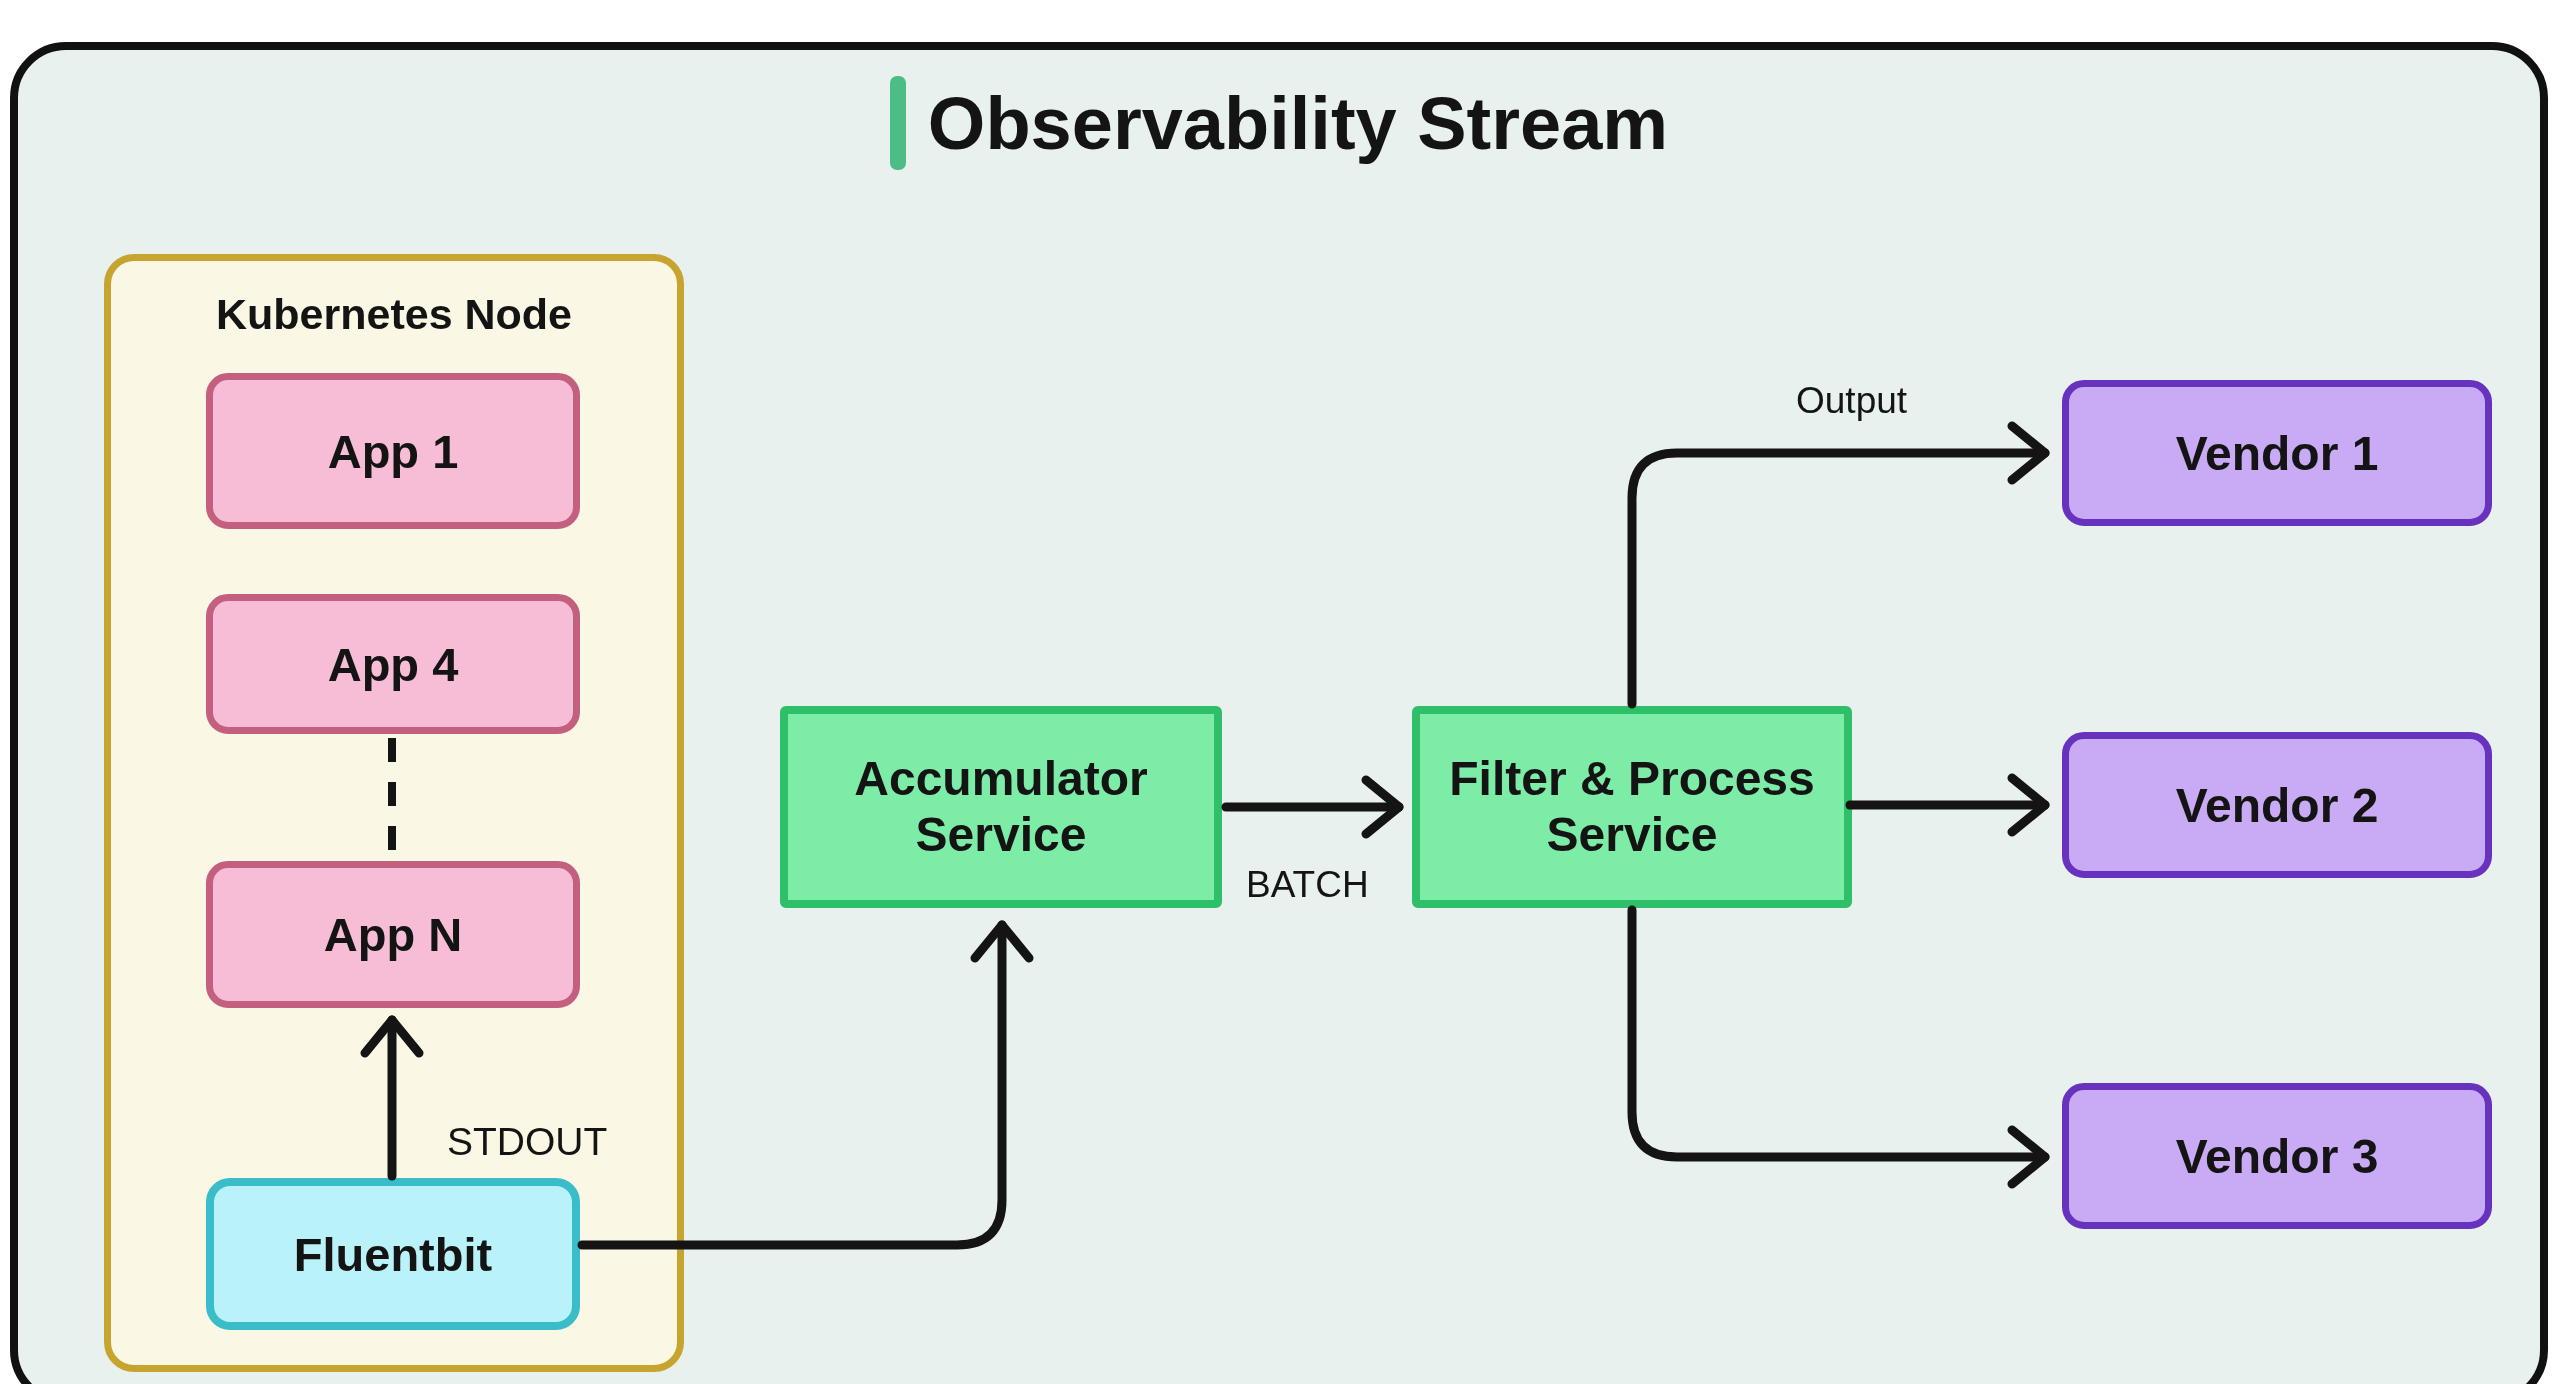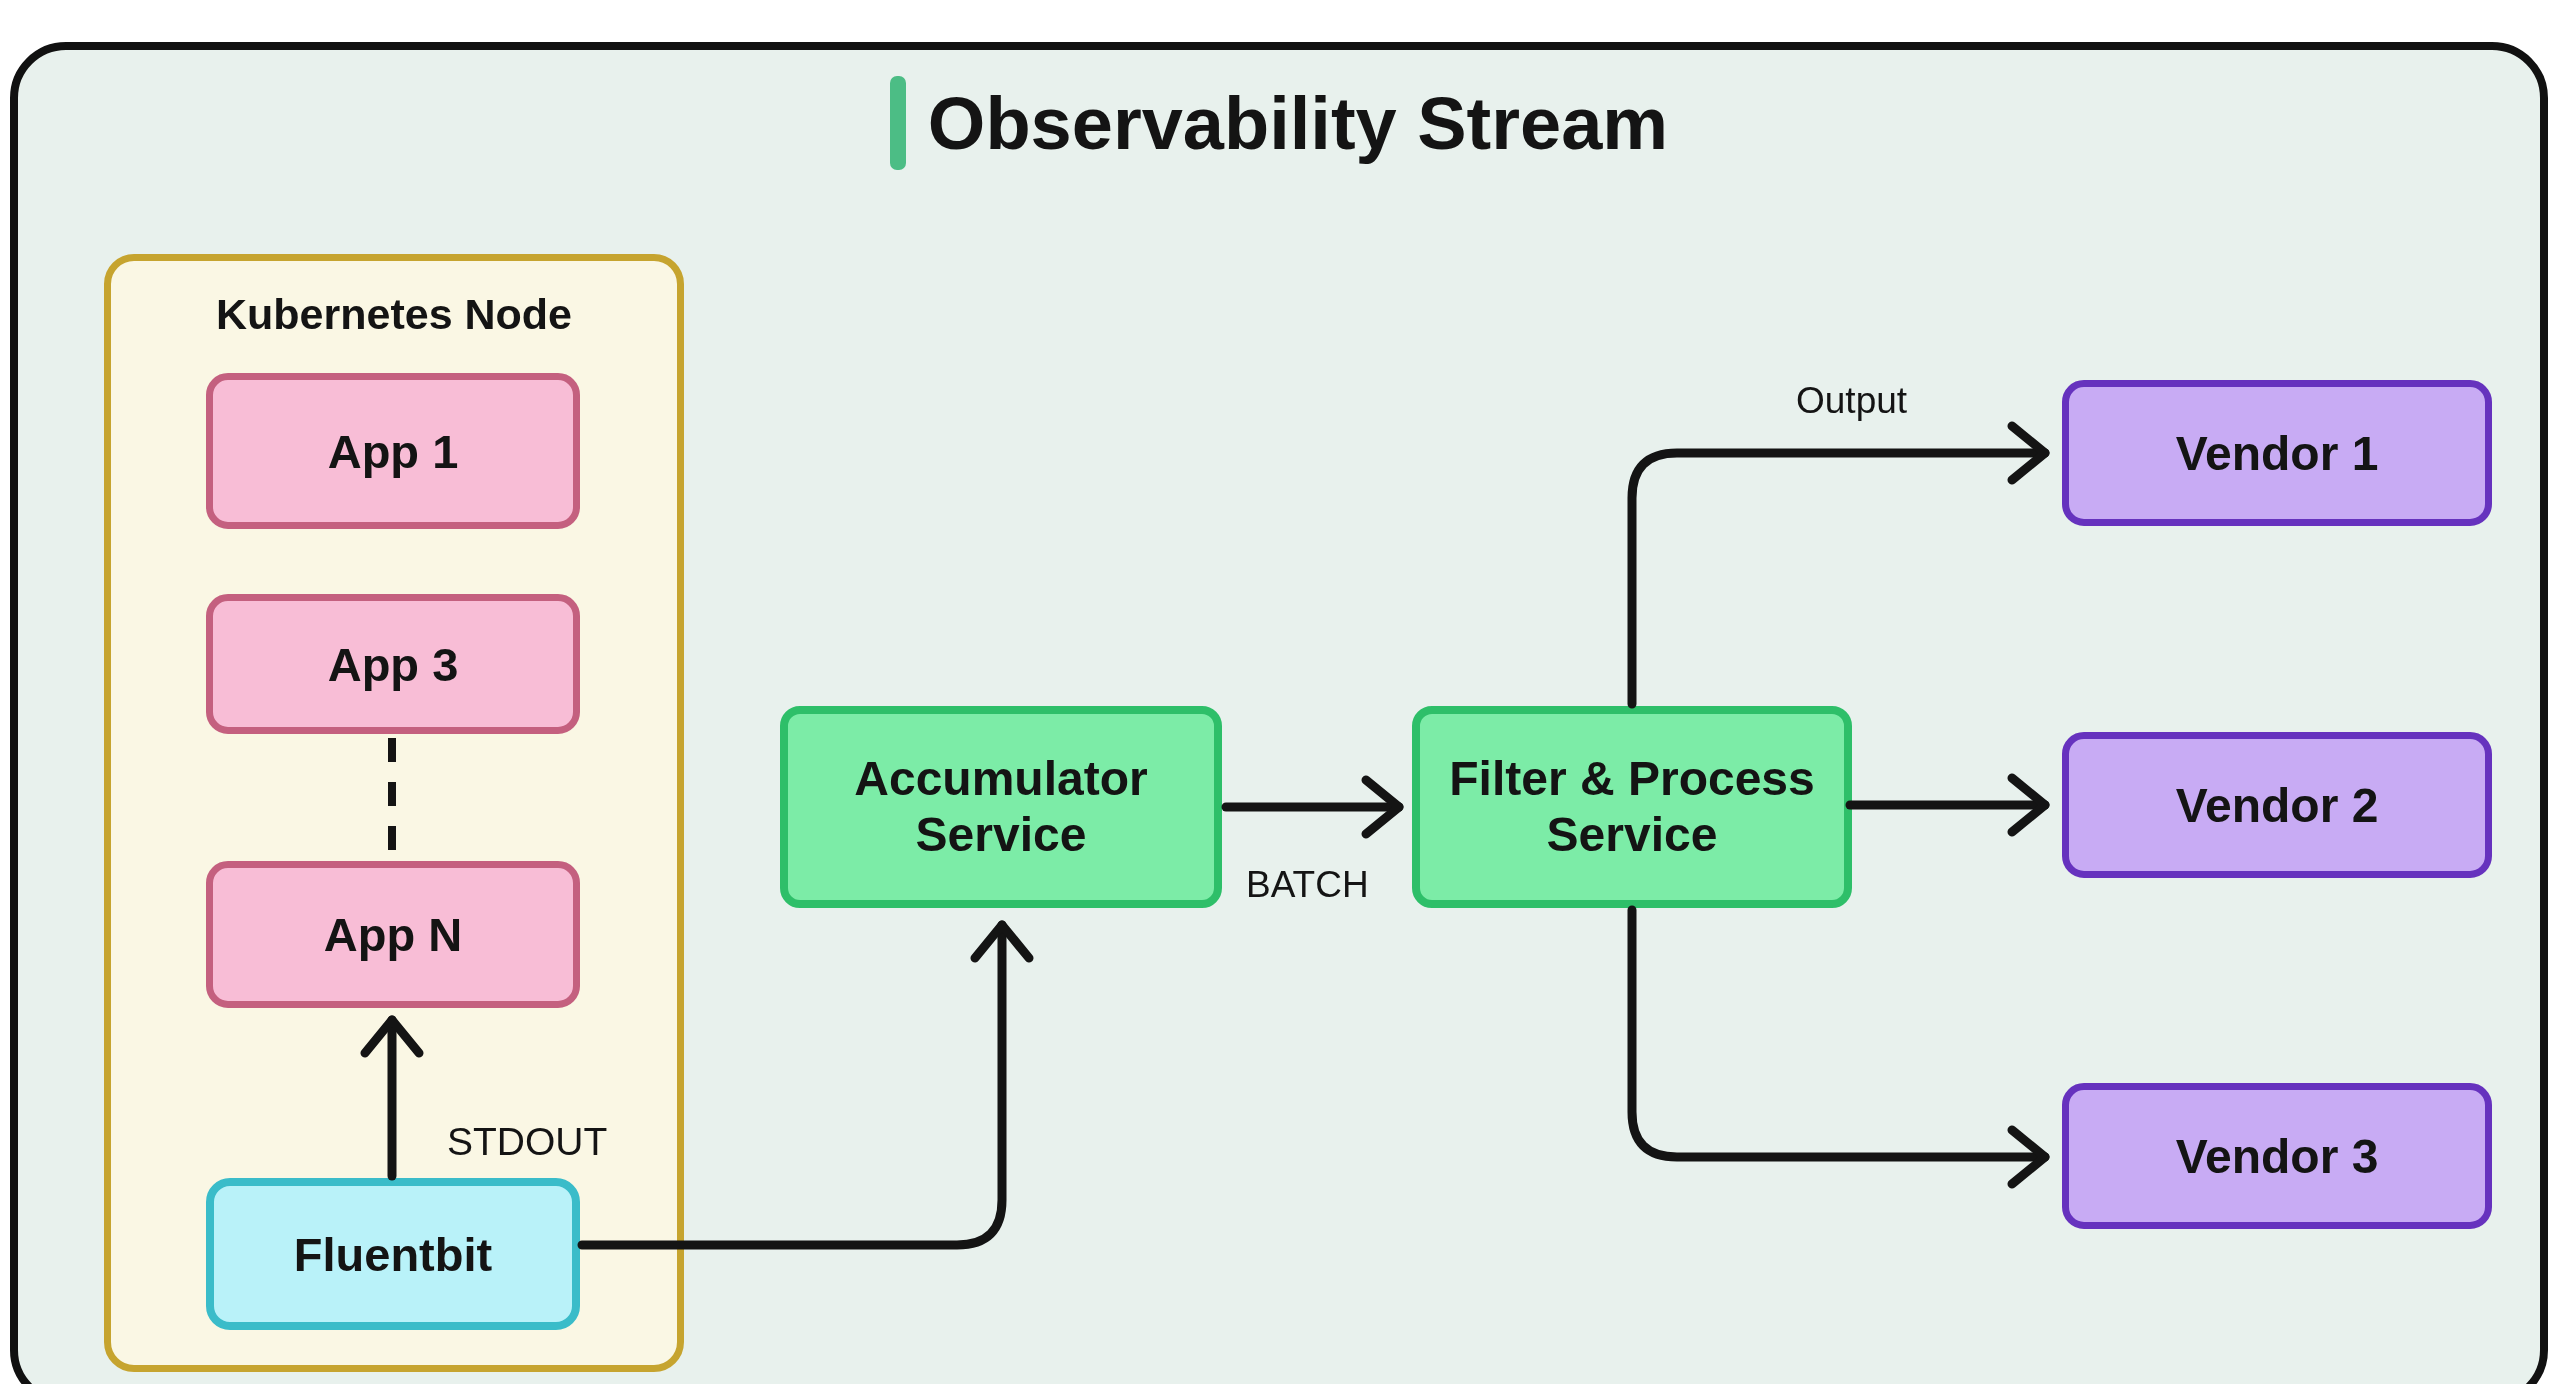--- a/index.html
+++ b/index.html
@@ -78,21 +78,21 @@
     left: 206px; top: 1146px; width: 374px; height: 152px;
     background: var(--agent-fill, #b9f2f9);
     border: 8px solid var(--agent-border, #3abcc9);
     border-radius: 24px;
     font-size: 47px;
   }
   .service-node {
     top: 674px; width: 442px; height: 202px;
     background: var(--service-fill, #7ceca7);
     border: 8px solid var(--service-border, #2ebf69);
-    border-radius: 20px;
+    border-radius: 6px;
     font-size: 48px;
     line-height: 1.16;
     flex-direction: column;
   }
   .vendor-node {
     left: 2062px; width: 430px; height: 146px;
     background: var(--vendor-fill, #c8abf4);
     border: 7px solid var(--vendor-border, #6632be);
     border-radius: 22px;
     font-size: 48px;
@@ -140,21 +140,21 @@
     <div id="title-text">Observability Stream</div>
   </div>
 
   <div class="abs k8s-box"></div>
   <div class="abs k8s-label">Kubernetes Node</div>
 
   <div class="abs node app-node" style="top:341px">
     <span>App 1</span>
   </div>
   <div class="abs node app-node" style="top:562px; height:140px">
-    <span>App 3</span>
+    <span>App 4</span>
   </div>
   <div class="abs node agent-node">
     <span>Fluentbit</span>
   </div>
 
   <div class="abs node app-node" style="top:829px; height:147px">
     <span>App N</span>
   </div>
 
   <div class="abs node service-node" style="left:780px">

